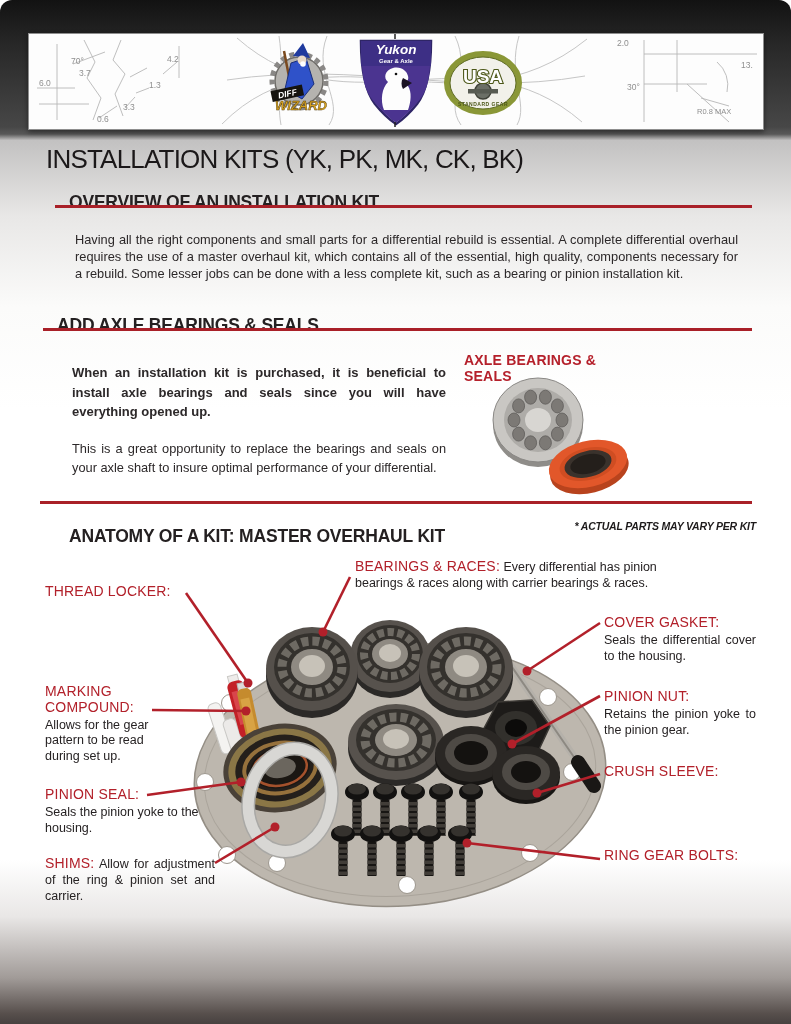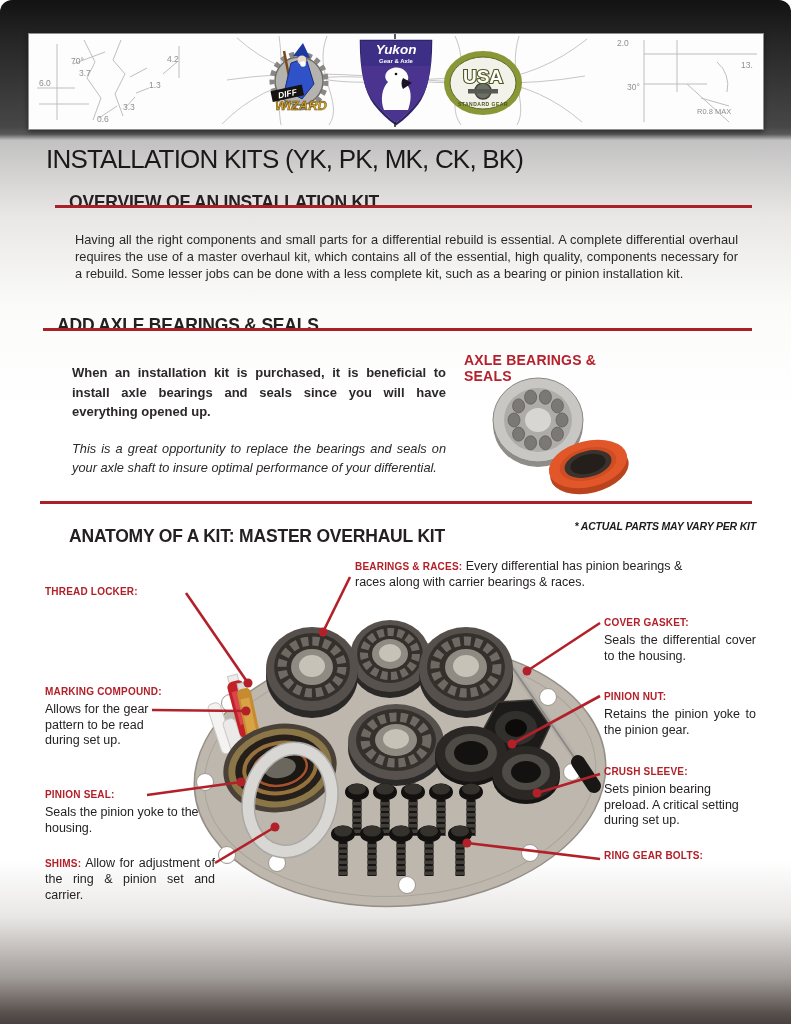--- a/index.html
+++ b/index.html
@@ -26,21 +26,21 @@
     letter-spacing:-0.2px;color:var(--ink);}
   .rule{position:absolute;height:2.5px;background:var(--red);}
   .para{position:absolute;font-size:12.8px;line-height:17.2px;text-align:justify;}
   .para.emph{font-weight:bold;font-size:13px;line-height:19.5px;}
   .para.body2{line-height:19.5px;}
   .axle-label{position:absolute;left:464px;top:352px;width:180px;
     font-size:14px;font-weight:bold;color:#b5202b;letter-spacing:0.2px;}
   .disclaimer{position:absolute;left:560px;top:520px;width:196px;text-align:right;
     font-size:10.5px;font-weight:bold;font-style:italic;letter-spacing:-0.2px;color:#1d1a1b;}
   .callout{position:absolute;font-size:12.5px;line-height:15.8px;color:#262223;}
-  .callout .c-title{color:#b2202a;font-weight:bold;font-size:10px;letter-spacing:0.2px;}
+  .callout .c-title{color:#b2202a;font-weight:normal;font-size:14px;letter-spacing:0.2px;}
   .callout.block .c-title{display:block;margin-bottom:2px;}
   .callout.just{text-align:justify;}
   .figure-svg{position:absolute;left:0;top:555px;}
   .axle-img{position:absolute;left:468px;top:368px;}
 </style>
 </head>
 <body>
 
 <div class="page">
 
@@ -144,21 +144,21 @@
   <h1 class="title">INSTALLATION KITS (YK, PK, MK, CK, BK)</h1>
 
   <h2 class="h2" style="left:57px;top:180px;">OVERVIEW OF AN INSTALLATION KIT</h2>
   <div class="rule" style="left:55px;top:205px;width:697px;"></div>
   <p class="para" style="left:75px;top:218px;width:663px;">Having all the right components and small parts for a differential rebuild is essential. A complete differential overhaul requires the use of a master overhaul kit, which contains all of the essential, high quality, components necessary for a rebuild. Some lesser jobs can be done with a less complete kit, such as a bearing or pinion installation kit.</p>
 
   <h2 class="h2" style="left:45px;top:303px;text-align:center;">ADD AXLE BEARINGS &amp; SEALS</h2>
   <div class="rule" style="left:43px;top:328px;width:709px;"></div>
 
   <p class="para emph" style="left:72px;top:350px;width:374px;">When an installation kit is purchased, it is beneficial to install axle bearings and seals since you will have everything opened up.</p>
-  <p class="para body2" style="left:72px;top:426px;width:374px;font-style:italic;">This is a great opportunity to replace the bearings and seals on your axle shaft to insure optimal performance of your differential.</p>
+  <p class="para body2" style="left:72px;top:426px;width:374px;">This is a great opportunity to replace the bearings and seals on your axle shaft to insure optimal performance of your differential.</p>
 
   <div class="axle-label">AXLE BEARINGS &amp; SEALS</div>
 
   <svg class="axle-img" width="175" height="130" viewBox="0 0 175 130">
     <g transform="translate(70,52)">
       <ellipse cx="0" cy="5" rx="45" ry="42" fill="#8f8d89"></ellipse>
       <ellipse rx="45" ry="42" fill="#c9c7c3" stroke="#8a8885" stroke-width="1"></ellipse>
       <ellipse rx="34" ry="32" fill="#aeaca8"></ellipse>
       <g fill="#7c7975" stroke="#5f5d5a" stroke-width="0.8">
         <ellipse cx="24" cy="0" rx="6" ry="7"></ellipse>
@@ -409,20 +409,19 @@
     <span class="c-text">Seals the differential cover to the housing.</span>
   </div>
 
   <div class="callout block just" style="left:604px;top:689px;width:152px;">
     <span class="c-title">PINION NUT:</span>
     <span class="c-text">Retains the pinion yoke to the pinion gear.</span>
   </div>
 
   <div class="callout block" style="left:604px;top:764px;width:152px;">
     <span class="c-title">CRUSH SLEEVE:</span>
-    <span class="c-text">Sets pinion bearing preload. A critical setting during set up.</span>
   </div>
 
   <div class="callout block" style="left:604px;top:848px;width:152px;">
     <span class="c-title">RING GEAR BOLTS:</span>
   </div>
 
 </div>
 
 </body></html>

